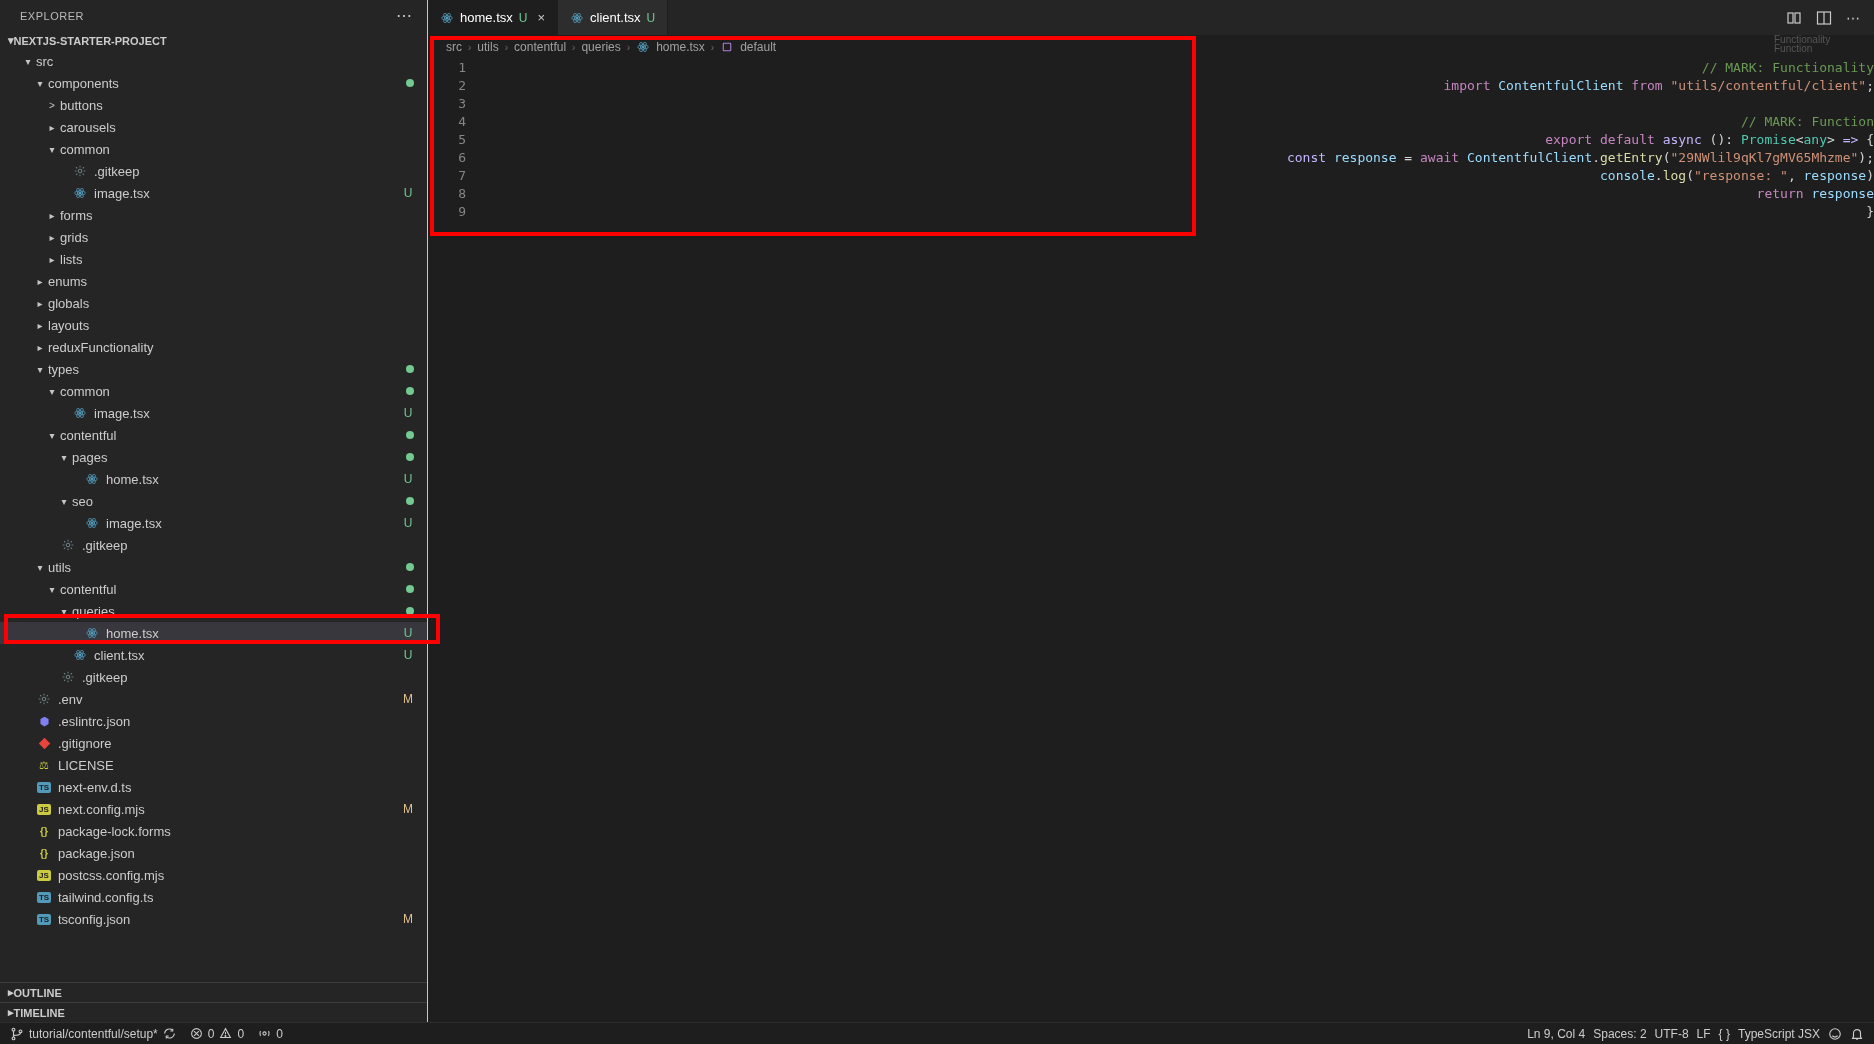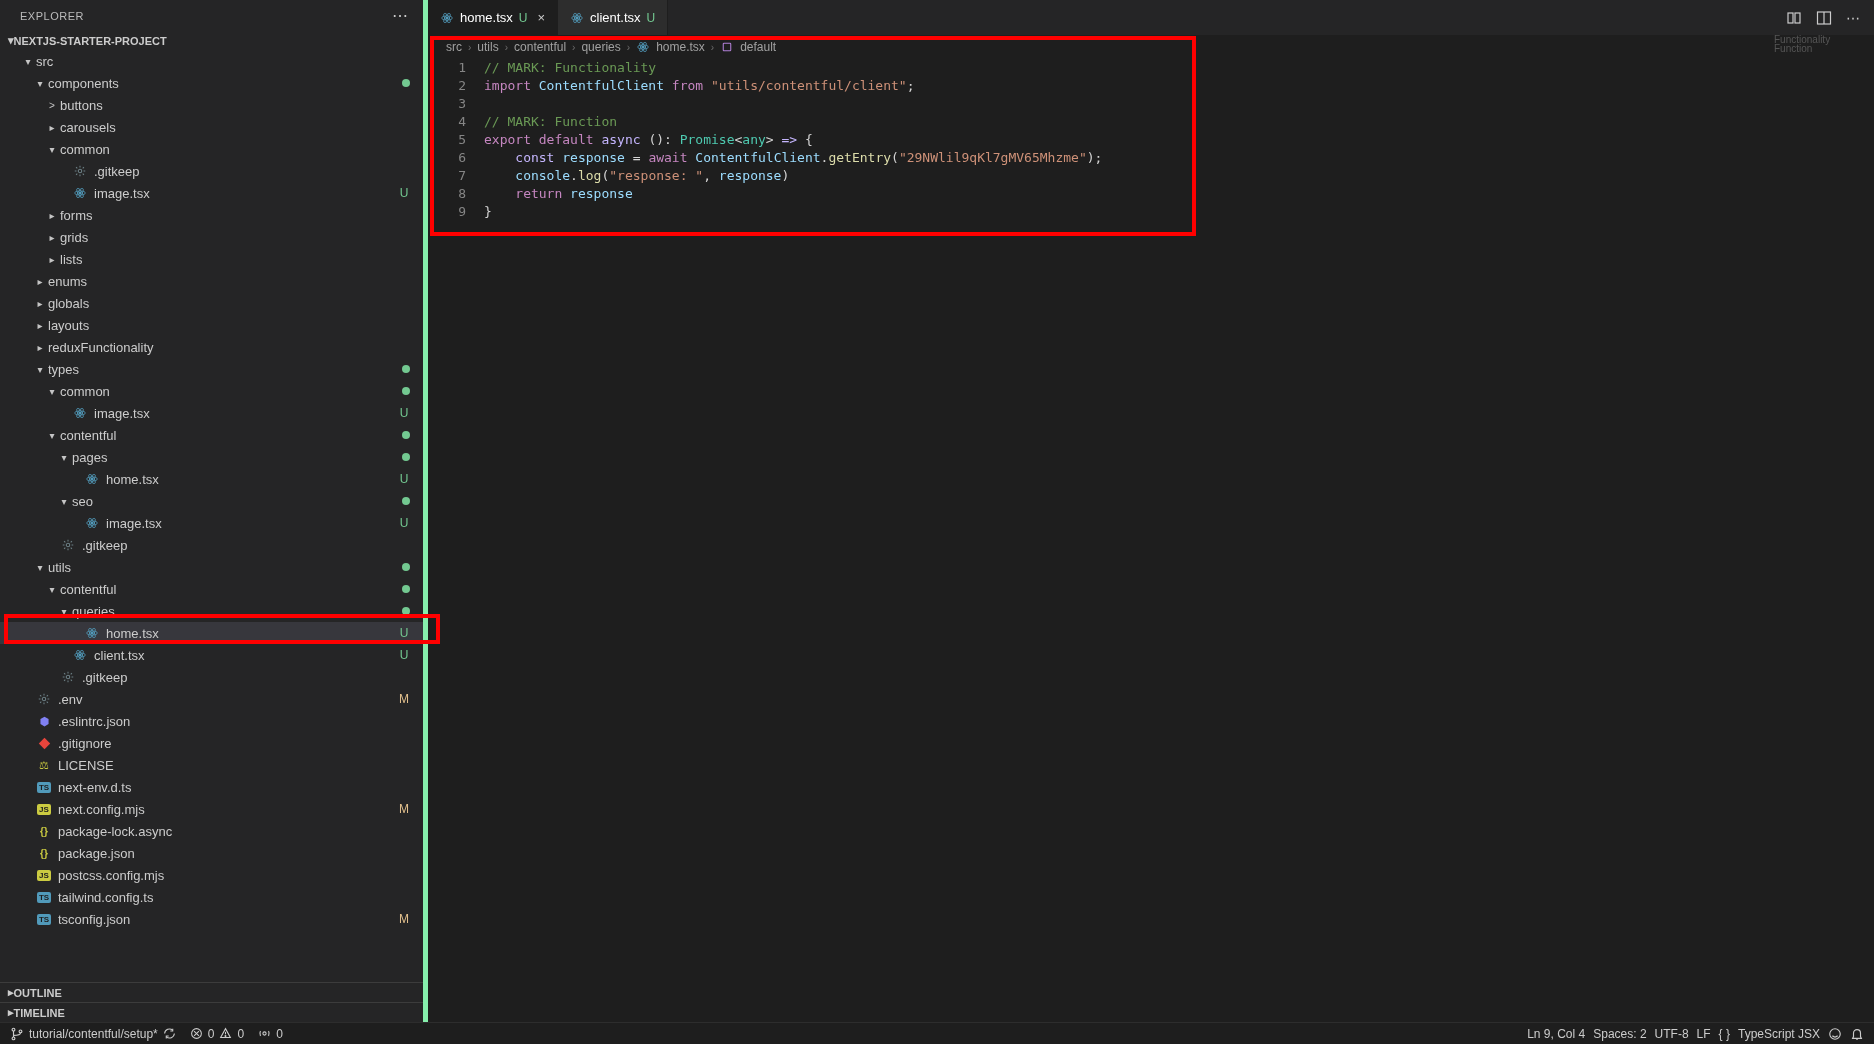--- a/index.html
+++ b/index.html
@@ -15,21 +15,21 @@
   flex-direction: column;
 }
 .main-area { display: flex; flex: 1; overflow: hidden; }
 
 
 .sidebar {
   width: 428px;
   background: #252526;
   display: flex;
   flex-direction: column;
-  border-right: 5px solid #86efac;
+  border-right: 1px solid #86efac;
 }
 .sidebar-header {
   display: flex;
   align-items: center;
   justify-content: space-between;
   padding: 6px 14px 6px 20px;
   font-size: 11px;
   color: #bbbbbb;
   letter-spacing: 0.5px;
 }
@@ -137,20 +137,21 @@
   font-size: 13px;
   line-height: 18px;
 }
 .code-lines {
   flex: 1;
   font-family: "Menlo","Consolas",monospace;
   font-size: 13px;
   line-height: 18px;
   white-space: pre;
   color: #d4d4d4;
+  text-align: right;
 }
 .tok-comment { color: #6a9955; }
 .tok-keyword { color: #c586c0; }
 .tok-type { color: #4ec9b0; }
 .tok-func { color: #dcdcaa; }
 .tok-string { color: #ce9178; }
 .tok-var { color: #9cdcfe; }
 .tok-punct { color: #d4d4d4; }
 .tok-storage { color: #c4b5fd; }
 
@@ -448,21 +449,21 @@
             <span style="background:#cbcb41;color:#1e1e1e;font-size:8px;font-weight:700;padding:1px 2px;border-radius:2px">JS</span>
           </span>
           <span class="label">next.config.mjs</span>
           <span class="badge badge-M">M</span>
         </div>
         <div class="tree-row pad-1">
           <span class="chev"></span>
           <span class="ficon">
             <span style="color:#cbcb41;font-weight:700;font-size:10px">{}</span>
           </span>
-          <span class="label">package-lock.async</span>
+          <span class="label">package-lock.forms</span>
         </div>
         <div class="tree-row pad-1">
           <span class="chev"></span>
           <span class="ficon">
             <span style="color:#cbcb41;font-weight:700;font-size:10px">{}</span>
           </span>
           <span class="label">package.json</span>
         </div>
         <div class="tree-row pad-1">
           <span class="chev"></span>

